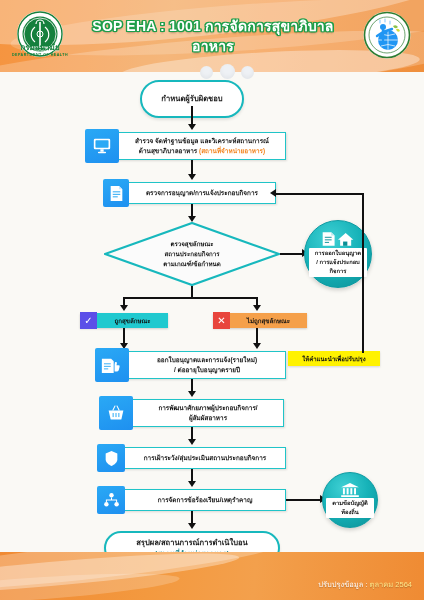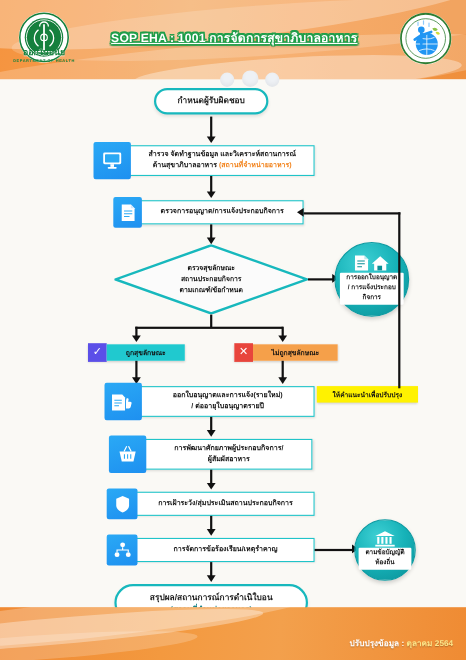--- a/index.html
+++ b/index.html
@@ -23,29 +23,28 @@
   .hw2 { width: 480px; height: 46px; left: 10px; top: 4px; transform: rotate(-4deg); background: rgba(255,255,255,0.18); }
   .hw3 { width: 560px; height: 54px; left: -80px; top: 40px; transform: rotate(-5deg); background: rgba(255,255,255,0.22); }
   .hw4 { width: 300px; height: 30px; left: 120px; top: 52px; transform: rotate(-3deg); background: rgba(255,255,255,0.35); }
 
   .title-wrap {
     position: absolute; left: 72px; top: 8px; width: 282px; height: 56px;
     display: flex; flex-direction: column; align-items: center; justify-content: center;
     text-align: center;
   }
   .title-line {
-    font-size: 11px; font-weight: bold; color: #ffffff; line-height: 1.45;
+    font-size: 14px; font-weight: bold; color: #ffffff; line-height: 1.45;
     letter-spacing: 0.2px;
     text-shadow:
       -1.3px -1.3px 0 #1e9e4a, 1.3px -1.3px 0 #1e9e4a,
       -1.3px 1.3px 0 #1e9e4a, 1.3px 1.3px 0 #1e9e4a,
       0 -1.4px 0 #1e9e4a, 0 1.4px 0 #1e9e4a,
       -1.4px 0 0 #1e9e4a, 1.4px 0 0 #1e9e4a,
       0 2px 2px rgba(0,0,0,0.30);
-    text-decoration: underline;
   }
 
   
   .logo-left { position: absolute; left: 12px; top: 8px; width: 56px; height: 58px; }
   .logo-right { position: absolute; right: 12px; top: 10px; width: 50px; height: 50px; }
   .logo-caption { position: absolute; left: 6px; top: 44px; width: 68px; text-align: center; }
   .lc1 { font-size: 8px; font-weight: bold; color: #15803d; line-height: 1;
          text-shadow: 0 1px 0 rgba(255,255,255,0.6); }
   .lc2 { font-size: 3.6px; font-weight: bold; color: #15803d; letter-spacing: 0.5px; margin-top: 1px; }
 
@@ -63,21 +62,21 @@
     position: absolute; left: 0; bottom: 0; width: 424px; height: 48px;
     background: linear-gradient(95deg,#f08a33 0%,#f3993f 35%,#f3a04c 60%,#ef8b33 100%);
     overflow: hidden;
   }
   .fw { position: absolute; background: rgba(255,255,255,0.26); border-radius: 50%; }
   .fw1 { width: 420px; height: 34px; left: -130px; top: -6px; transform: rotate(-6deg); }
   .fw2 { width: 380px; height: 24px; left: -140px; top: 10px; transform: rotate(-5deg); background: rgba(255,255,255,0.34); }
   .fw3 { width: 300px; height: 22px; left: -120px; top: 26px; transform: rotate(-4deg); background: rgba(255,255,255,0.20); }
   .footer-text {
     position: absolute; right: 12px; bottom: 10px;
-    font-size: 7.5px; font-weight: bold; color: #ffffff;
+    font-size: 7.5px; font-weight: normal; color: #ffffff;
     text-shadow: 0 1px 1px rgba(0,0,0,0.25);
     text-align: center;
   }
   .footer-date { color: #fde68a; }
 
   
   .flow { position: absolute; left: 0; top: 72px; width: 424px; height: 480px; }
 
   
   .stadium {
@@ -217,21 +216,21 @@
       <circle cx="28" cy="26" r="17.5" fill="#15803d"></circle>
       <circle cx="28" cy="26" r="16" fill="none" stroke="#ffffff" stroke-width="0.8"></circle>
       <path d="M28 14 L28 38" stroke="#ffffff" stroke-width="1.6"></path>
       <path d="M28 14 m-4,2 a4,4 0 0 1 8,0" fill="none" stroke="#ffffff" stroke-width="1.2"></path>
       <path d="M23 19 C18 23 18 30 23 34" fill="none" stroke="#ffffff" stroke-width="1.2"></path>
       <path d="M33 19 C38 23 38 30 33 34" fill="none" stroke="#ffffff" stroke-width="1.2"></path>
       <circle cx="28" cy="26" r="3" fill="none" stroke="#ffffff" stroke-width="1"></circle>
       <path d="M20 39 h16" stroke="#ffffff" stroke-width="1.2"></path>
     </svg>
     <div class="logo-caption">
-      <div class="lc1">ออกใบอนัย</div>
+      <div class="lc1">กรมอนามัย</div>
       <div class="lc2">DEPARTMENT OF HEALTH</div>
     </div>
 
     <div class="title-wrap">
       <div class="title-line">SOP EHA : 1001 การจัดการสุขาภิบาลอาหาร</div>
     </div>
 
     <svg class="logo-right" viewBox="0 0 50 50">
       <circle cx="25" cy="25" r="23.5" fill="#ffffff"></circle>
       <circle cx="25" cy="25" r="22.5" fill="none" stroke="#2e7d32" stroke-width="1.6"></circle>
@@ -245,21 +244,21 @@
       <path d="M18 10 v3 M23 9 v3 M28 11 v3" stroke="#90caf9" stroke-width="1.1" stroke-linecap="round"></path>
     </svg>
   </div>
 
   <div class="bubble" style="left:200px;top:66px;width:13px;height:13px;"></div>
   <div class="bubble" style="left:220px;top:64px;width:15px;height:15px;"></div>
   <div class="bubble" style="left:241px;top:66px;width:13px;height:13px;"></div>
 
   <div class="flow">
 
-    <div class="stadium" style="position:absolute;left:140px;top:8px;width:104px;height:24px;">
+    <div class="stadium" style="position:absolute;left:140px;top:8px;width:104px;height:38px;">
       <div class="t">กำหนดผู้รับผิดชอบ</div>
     </div>
 
     <div class="conn vline" style="left:191px;top:34px;height:20px;"></div>
     <div class="arrow" style="left:188px;top:52px;"></div>
 
     <div class="proc" style="position:absolute;left:86px;top:60px;width:200px;height:28px;">
       <div class="tab">
         <svg width="20" height="18" viewBox="0 0 24 22">
           <rect x="2" y="2" width="20" height="13" rx="1.6" fill="#ffffff"></rect>

